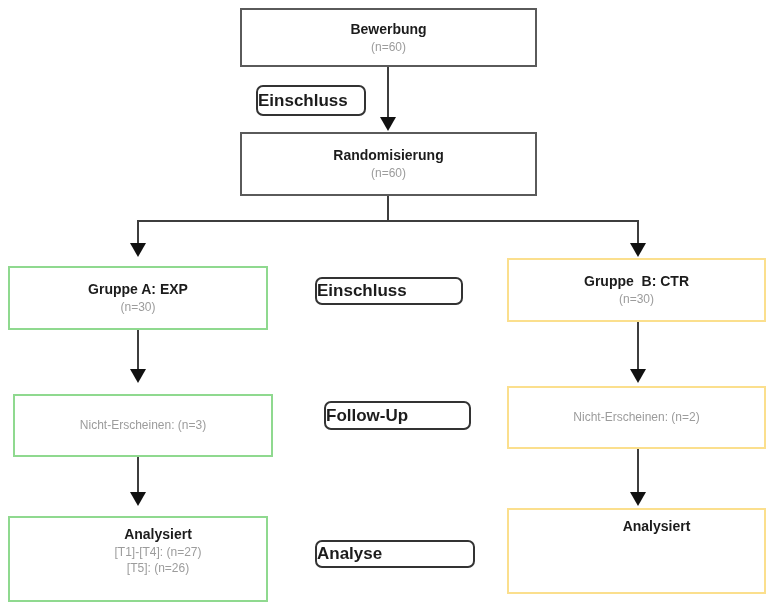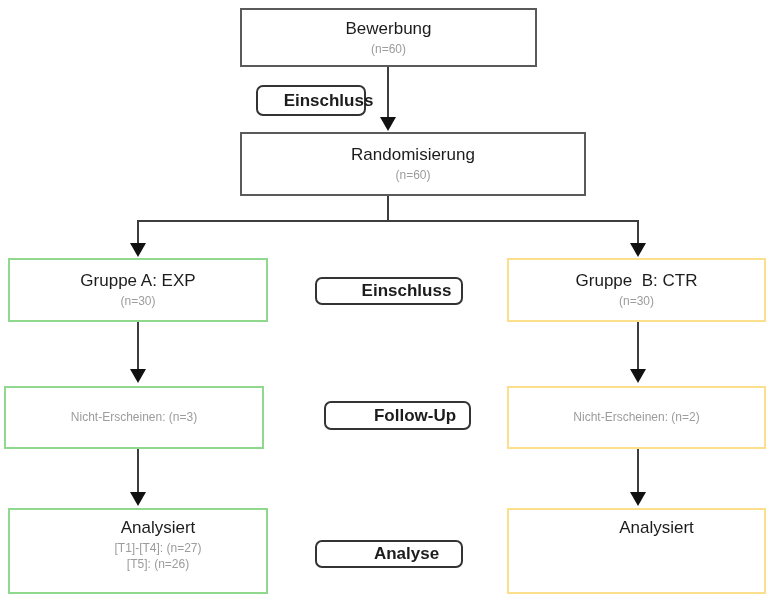--- a/index.html
+++ b/index.html
@@ -25,60 +25,59 @@
     box-sizing: border-box;
     background: #ffffff;
     display: flex;
     flex-direction: column;
     align-items: center;
     justify-content: center;
     text-align: center;
     line-height: 1.35;
   }
   .node.plain  { border: 2px solid #5a5a5a; }
-  .node.green  { border: 2px solid #8fd98f; }
+  .node.green  { border: 2px solid #8fd98f; margin-top: 8px; }
   .node.yellow { border: 2px solid #fbdf8d; }
   .node.topalign { justify-content: flex-start; padding-top: 7px; padding-left: 40px; }
   .node .title {
-    font-weight: normal;
-    font-size: 17px;
+    font-weight: bold;
+    font-size: 14px;
     color: #1c1c1c;
     white-space: pre;
   }
   .node .sub {
     font-size: 12px;
     color: #9c9c9c;
     white-space: pre;
   }
   .pill {
     position: absolute;
     box-sizing: border-box;
     background: #ffffff;
     border: 2px solid #333333;
     border-radius: 7px;
     display: flex;
     align-items: center;
-    justify-content: center;
+    justify-content: flex-start;
     font-weight: bold;
     font-size: 17px;
     color: #1c1c1c;
-    padding-left: 35px;
   }
   
   #node-bewerbung      { left: 240px; top: 8px;   width: 297px; height: 59px; }
   #pill-einschluss     { left: 256px; top: 85px;  width: 110px; height: 31px; }
-  #node-randomisierung { left: 240px; top: 132px; width: 346px; height: 64px; }
+  #node-randomisierung { left: 240px; top: 132px; width: 297px; height: 64px; }
   #node-gruppe-a       { left: 8px;   top: 258px; width: 260px; height: 64px; }
   #pill-zuordnung      { left: 315px; top: 277px; width: 148px; height: 28px; }
   #node-gruppe-b       { left: 507px; top: 258px; width: 259px; height: 64px; }
-  #node-followup-a     { left: 4px;   top: 386px; width: 260px; height: 63px; }
+  #node-followup-a     { left: 13px;   top: 386px; width: 260px; height: 63px; }
   #pill-followup       { left: 324px; top: 401px; width: 147px; height: 29px; }
   #node-followup-b     { left: 507px; top: 386px; width: 259px; height: 63px; }
   #node-analyse-a      { left: 8px;   top: 508px; width: 260px; height: 86px; }
-  #pill-analyse        { left: 315px; top: 540px; width: 148px; height: 28px; }
+  #pill-analyse        { left: 315px; top: 540px; width: 160px; height: 28px; }
   #node-analyse-b      { left: 507px; top: 508px; width: 259px; height: 86px; }
 </style>
 </head>
 <body>
 
 <div id="canvas">
 
   <svg id="wires" viewBox="0 0 776 602" xmlns="http://www.w3.org/2000/svg">
     <g stroke="#3d3d3d" stroke-width="2" fill="none">
 

